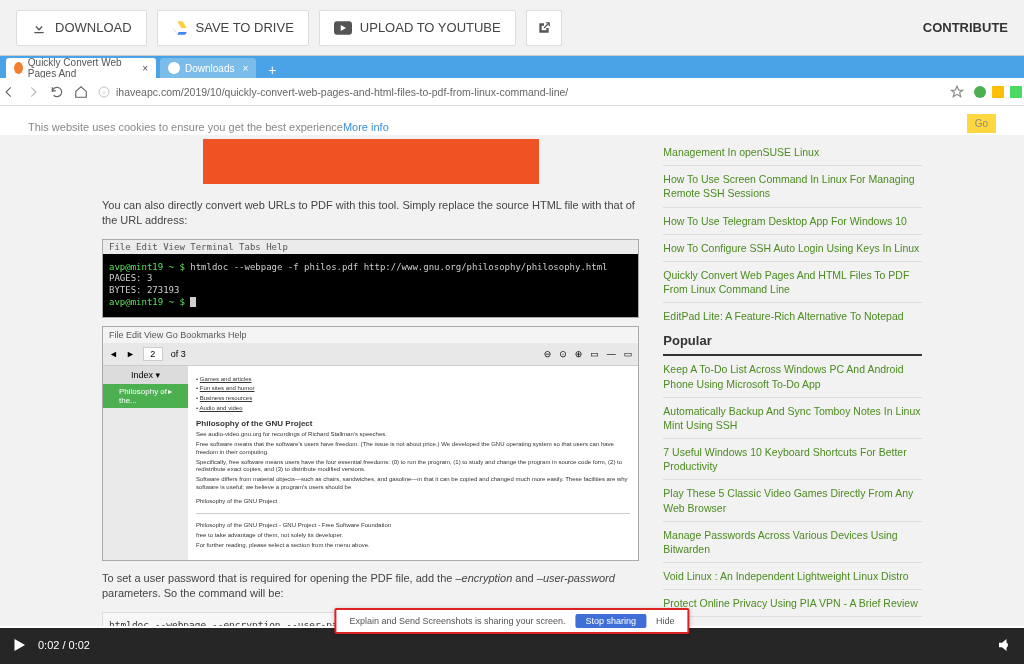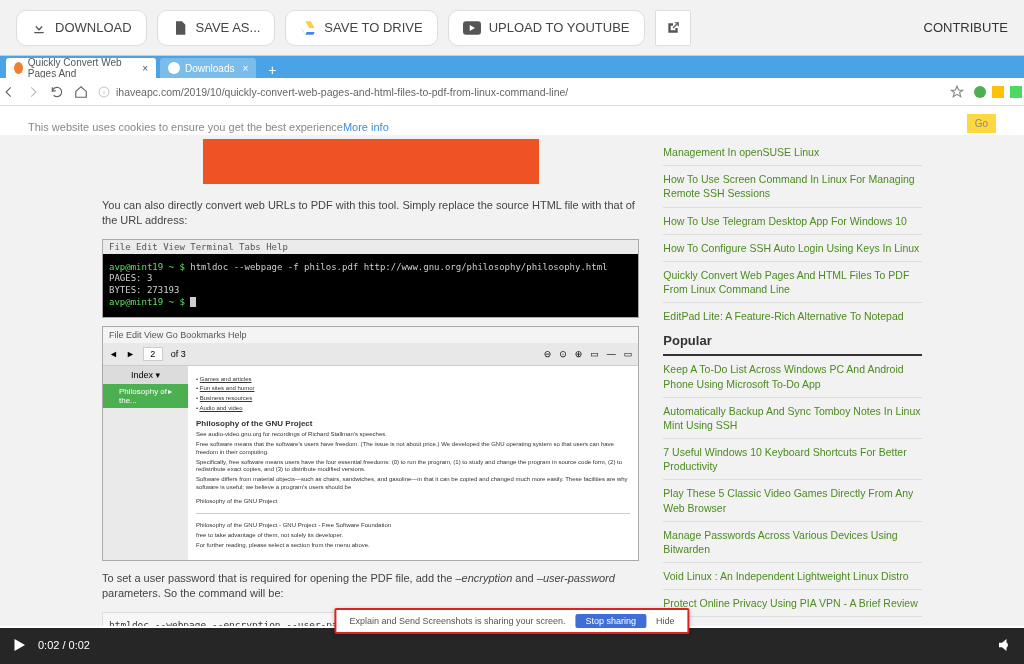--- a/index.html
+++ b/index.html
@@ -1,20 +1,20 @@
 <!DOCTYPE html>
 <html><head>
 <meta charset="utf-8">
 <style>
 *{box-sizing:border-box;margin:0;padding:0}
 body{font-family:Arial,Helvetica,sans-serif;font-size:12px;background:#f2f2f2;width:1024px;height:664px;overflow:hidden;position:relative}
 .top-toolbar{background:#f2f2f2;height:55px;display:flex;align-items:center;padding:0 16px;gap:10px}
-.tool-btn{background:#fff;border:1px solid #ddd;height:36px;padding:0 14px;display:flex;align-items:center;gap:8px;font-size:13px;font-weight:500;color:#444;cursor:pointer;border-radius:10px}
+.tool-btn{background:#fff;border:1px solid #ddd;height:36px;padding:0 14px;display:flex;align-items:center;gap:8px;font-size:13px;font-weight:500;color:#444;cursor:pointer;border-radius:2px}
 .tool-icon-btn{background:#fff;border:1px solid #ddd;height:36px;width:36px;display:flex;align-items:center;justify-content:center;cursor:pointer;border-radius:2px}
-.contribute{margin-left:auto;font-size:13px;color:#333;font-weight:400}
+.contribute{margin-left:auto;font-size:13px;color:#333;font-weight:700}
 .browser{border-top:1px solid #ccc}
 .tab-strip{background:#4aa3e6;display:flex;height:22px;align-items:flex-end;padding-left:6px}
 .tab{height:20px;background:#fff;display:flex;align-items:center;padding:0 8px;font-size:10px;color:#555;border-radius:3px 3px 0 0;margin-right:4px;max-width:150px;overflow:hidden}
 .tab.inactive{background:#7cbcea;color:#fff}
 .tab .favicon{width:12px;height:12px;margin-right:5px}
 .tab .tab-x{margin-left:8px;font-size:10px}
 .nav-row{background:#fff;height:28px;display:flex;align-items:center;padding:0 2px;gap:10px;border-bottom:1px solid #ddd;color:#666;font-size:12px}
 .nav-icon{width:14px;height:14px;color:#777}
 .addr{flex:1;font-size:10.5px;color:#666;display:flex;align-items:center;gap:6px}
 .ext-icons{display:flex;gap:6px;align-items:center}
@@ -61,26 +61,20 @@
 <body>
 
 <div class="top-toolbar">
   <button class="tool-btn">
     <svg width="16" height="16" viewBox="0 0 24 24" fill="#555">
         <path d="M5 20h14v-2H5v2zM12 2L12 13l-4-4-1.4 1.4L12 16l5.4-5.6L16 9l-4 4V2z"></path>
       </svg>
     <span>DOWNLOAD</span>
   </button>
   <button class="tool-btn">
-    <svg width="16" height="16" viewBox="0 0 24 24" fill="#555">
-        <path d="M6 2h9l5 5v15H6z"></path>
-      </svg>
-    <span>SAVE AS...</span>
-  </button>
-  <button class="tool-btn">
     <svg width="16" height="16" viewBox="0 0 24 24">
         <path fill="#0f9d58" d="M4 16l4 6h0L2 12z"></path>
         <path fill="#ffcd40" d="M8 2h8l6 10H14z"></path>
         <path fill="#4285f4" d="M8 22h12l2-4H10z"></path>
       </svg>
     <span>SAVE TO DRIVE</span>
   </button>
   <button class="tool-btn">
     <svg width="18" height="14" viewBox="0 0 24 18" fill="#555">
         <rect width="24" height="18" rx="4"></rect>

